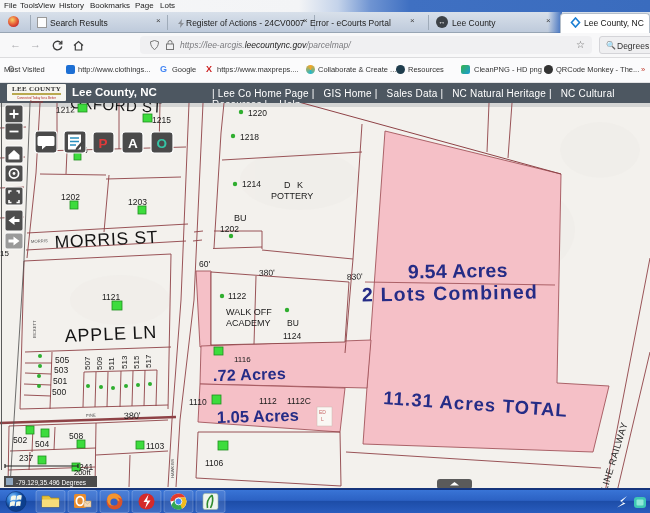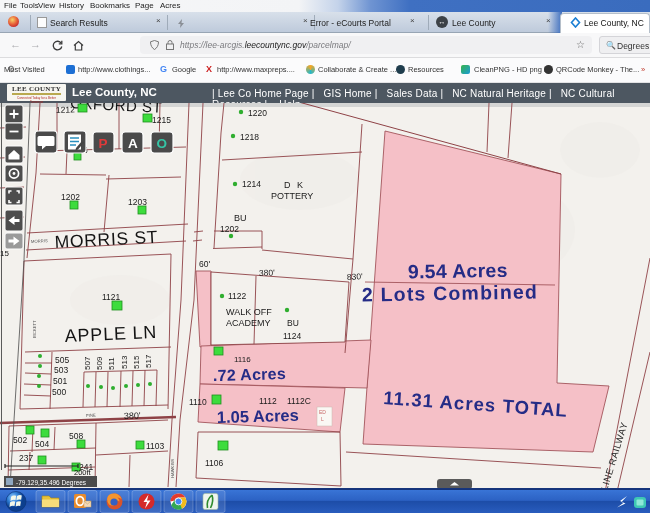--- a/index.html
+++ b/index.html
@@ -37,34 +37,35 @@
 </head>
 <body>
 <div id="wrap">
   <div class="abs" id="menurow">
     <span style="left:4px">File</span>
       <span style="left:20px">Tools</span>
       <span style="left:38px">View</span>
       <span style="left:59px">History</span>
       <span style="left:90px">Bookmarks</span>
       <span style="left:135px">Page</span>
-      <span style="left:160px">Acres</span>
+      <span style="left:160px">Lots</span>
   </div>
   <div class="abs" id="tabrow">
     <div style="position:absolute;left:8px;top:4px;width:11px;height:11px;border-radius:50%;background:radial-gradient(circle at 40% 35%,#f7d267 0%,#e8643a 45%,#c2272d 80%);"></div>
     <div class="tabsep" style="left:30px"></div>
     <div class="tab" style="left:37px;top:5px;width:8px;height:9px;background:#fdfdfd;border:1px solid #999;"></div>
     <div class="tab" style="left:50px;top:6px;">Search Results</div>
     <div class="tabx" style="left:156px">×</div>
     <div class="tabsep" style="left:167px"></div>
     <div class="tab" style="left:177px;top:7px;width:8px;height:9px;">
         <svg width="8" height="9" viewBox="0 0 8 9">
           <path d="M5,0 L1,5 h2.5 L3,9 L7,4 H4.5 Z" fill="#8a8f96"></path>
         </svg>
       </div>
+    <div class="tab" style="left:186px;top:6px;">Register of Actions - 24CV0007</div>
     <div class="tabx" style="left:303px">×</div>
     <div class="tabsep" style="left:314px"></div>
     <div class="tab" style="left:310px;top:6px;">Error - eCourts Portal</div>
     <div class="tabx" style="left:410px">×</div>
     <div class="tabsep" style="left:428px"></div>
     <div class="tab" style="left:436px;top:4px;width:12px;height:12px;border-radius:50%;background:#3d4247;color:#fff;font-size:7px;text-align:center;line-height:12px;">↔</div>
     <div class="tab" style="left:452px;top:6px;">Lee County</div>
     <div class="tabx" style="left:546px">×</div>
     <div class="blueend"></div>
     <div id="activetab"></div>
@@ -102,21 +103,21 @@
     </div>
   </div>
   <div class="abs" id="bmrow">
     <span class="t" style="left:7px;color:#777;font-size:9px;top:6px;">⚙</span>
     <span class="t" style="left:4px">Most Visited</span>
     <div class="bmicon" style="left:66px;background:#1d6fd4;"></div>
     <span class="t" style="left:78px">http://www.clothings...</span>
     <span class="t" style="left:160px;color:#4285f4;font-weight:bold;font-size:9px;top:6px;">G</span>
     <span class="t" style="left:172px">Google</span>
     <span class="t" style="left:206px;color:#cc1f1f;font-weight:bold;font-size:9px;top:6px;">X</span>
-    <span class="t" style="left:217px">http://www.maxpreps....</span>
+    <span class="t" style="left:217px">https://www.maxpreps....</span>
     <div class="bmicon" style="left:306px;border-radius:50%;background:conic-gradient(#f5a623,#26b8c9,#f5a623);"></div>
     <span class="t" style="left:318px">Collaborate &amp; Create ...</span>
     <div class="bmicon" style="left:396px;border-radius:50%;background:#1f3d4d;"></div>
     <span class="t" style="left:408px">Resources</span>
     <div class="bmicon" style="left:461px;background:linear-gradient(135deg,#37b34a,#1a9cd8);"></div>
     <span class="t" style="left:474px">CleanPNG - HD png i...</span>
     <div class="bmicon" style="left:544px;border-radius:50%;background:#333;"></div>
     <span class="t" style="left:556px">QRCode Monkey - The...</span>
     <span class="t" style="left:641px;color:#c0392b;">»</span>
   </div>

